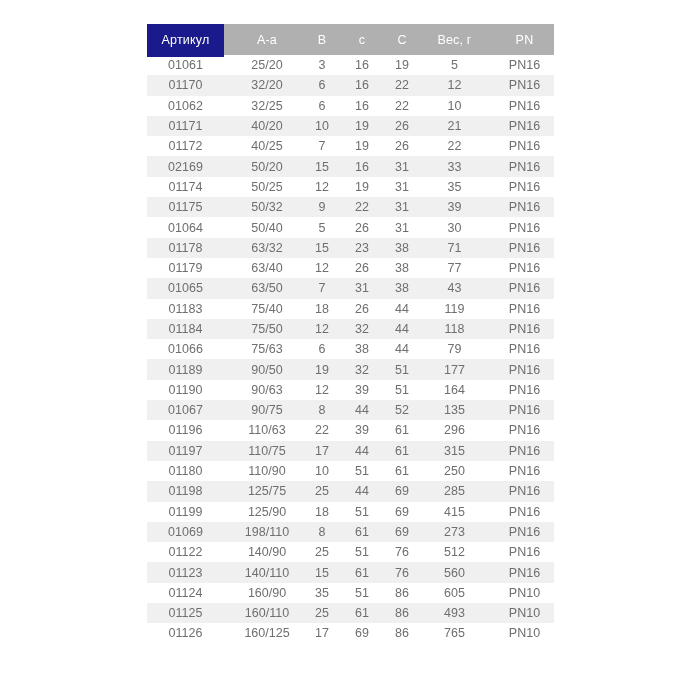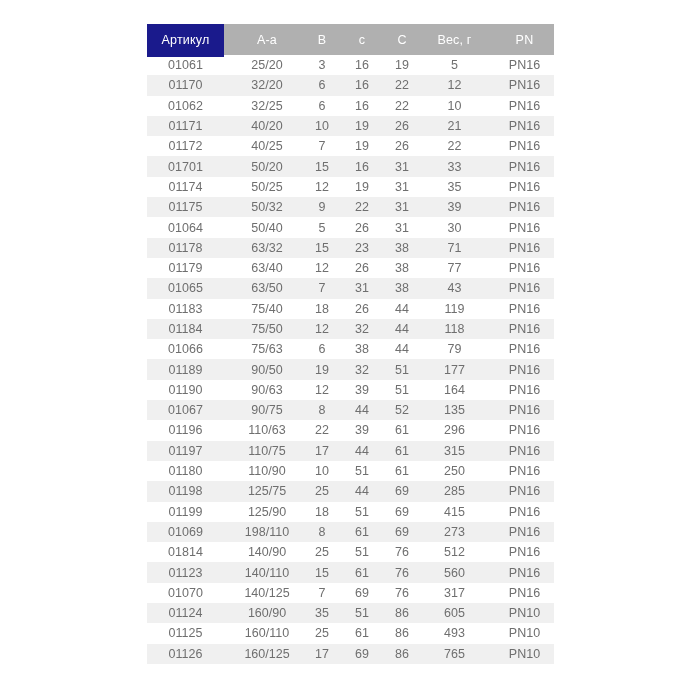--- a/index.html
+++ b/index.html
@@ -131,21 +131,21 @@
         <tr>
           <td>01172</td>
           <td>40/25</td>
           <td>7</td>
           <td>19</td>
           <td>26</td>
           <td>22</td>
           <td>PN16</td>
         </tr>
         <tr>
-          <td>01701</td>
+          <td>02169</td>
           <td>50/20</td>
           <td>15</td>
           <td>16</td>
           <td>31</td>
           <td>33</td>
           <td>PN16</td>
         </tr>
         <tr>
           <td>01174</td>
           <td>50/25</td>
@@ -302,44 +302,35 @@
         <tr>
           <td>01069</td>
           <td>198/110</td>
           <td>8</td>
           <td>61</td>
           <td>69</td>
           <td>273</td>
           <td>PN16</td>
         </tr>
         <tr>
-          <td>01814</td>
+          <td>01122</td>
           <td>140/90</td>
           <td>25</td>
           <td>51</td>
           <td>76</td>
           <td>512</td>
           <td>PN16</td>
         </tr>
         <tr>
           <td>01123</td>
           <td>140/110</td>
           <td>15</td>
           <td>61</td>
           <td>76</td>
           <td>560</td>
-          <td>PN16</td>
-        </tr>
-        <tr>
-          <td>01070</td>
-          <td>140/125</td>
-          <td>7</td>
-          <td>69</td>
-          <td>76</td>
-          <td>317</td>
           <td>PN16</td>
         </tr>
         <tr>
           <td>01124</td>
           <td>160/90</td>
           <td>35</td>
           <td>51</td>
           <td>86</td>
           <td>605</td>
           <td>PN10</td>

